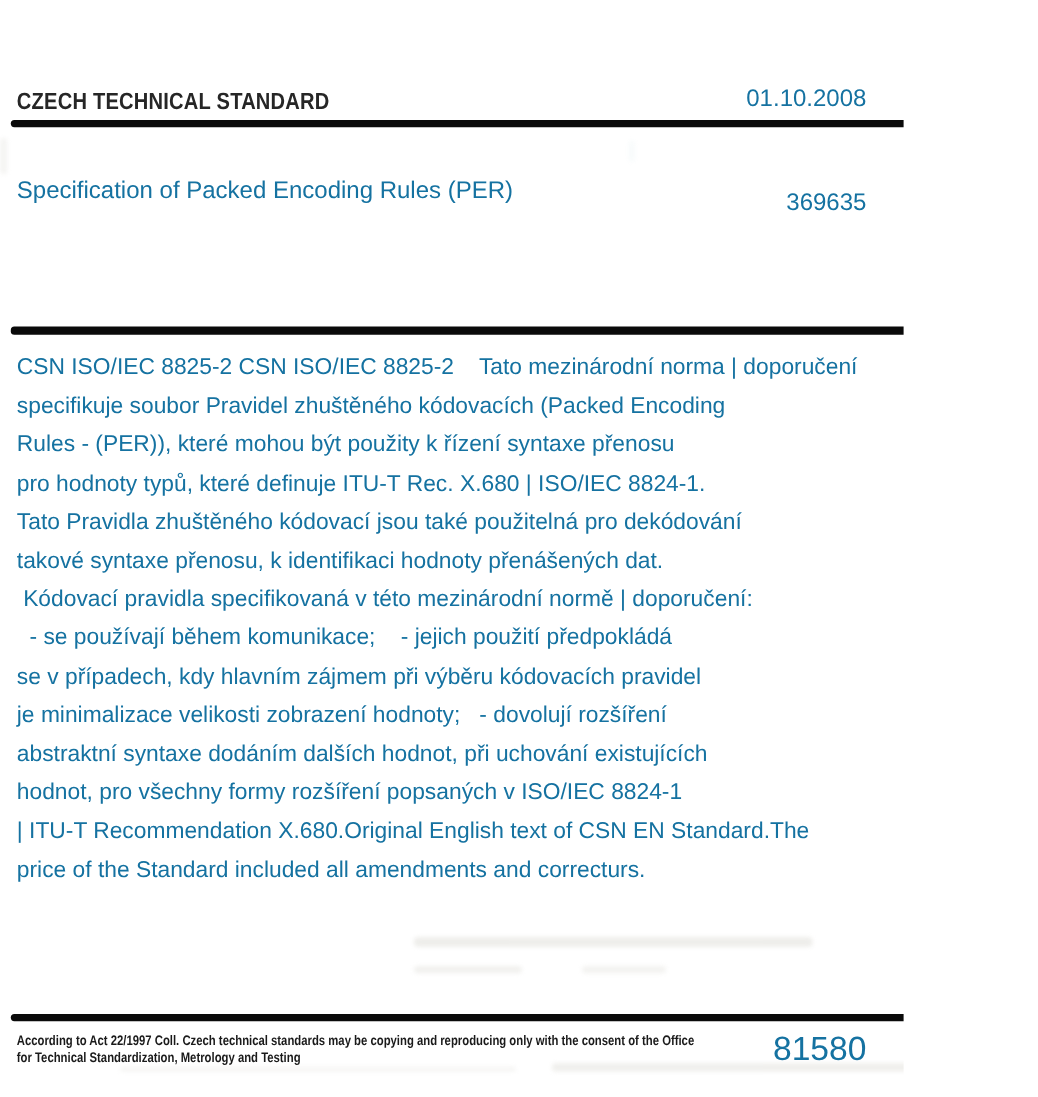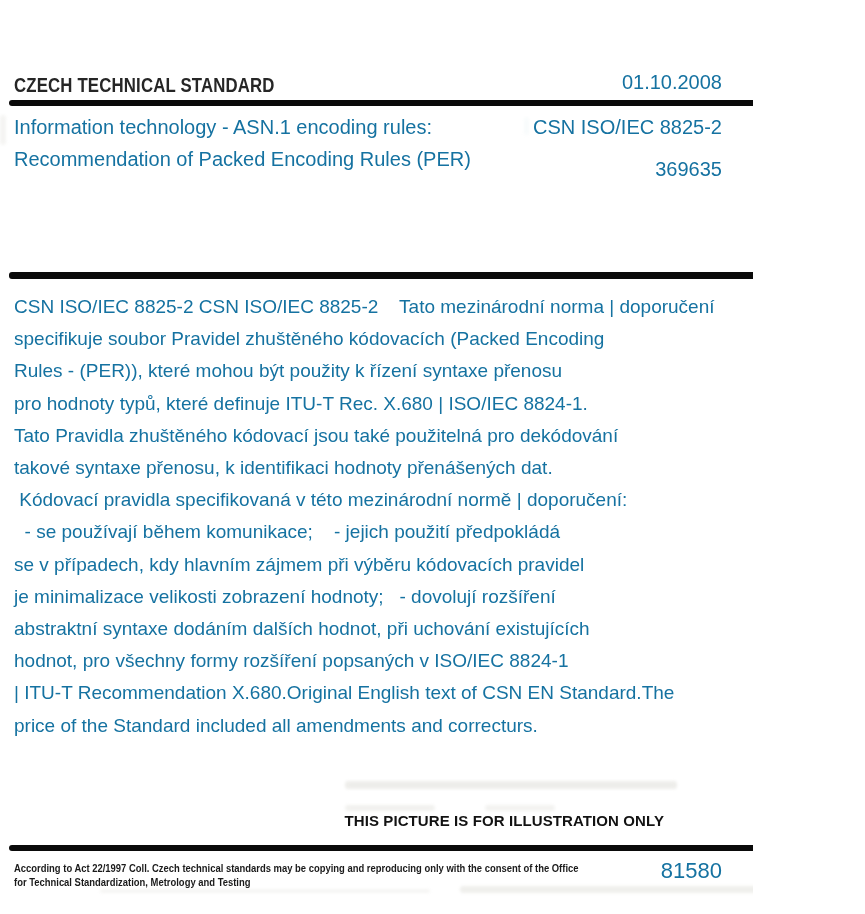--- a/index.html
+++ b/index.html
@@ -51,21 +51,21 @@
   }
   
   .footer-notice {
     position: absolute; left: 14px; top: 861px;
     font-size: 11.5px; font-weight: bold; color: #1a1a1a;
     line-height: 14px; white-space: nowrap;
     transform: scaleX(0.82); transform-origin: left top;
   }
   .footer-number {
     position: absolute; right: 31px; top: 858px;
-    font-size: 22px; color: var(--accent); white-space: nowrap;
+    font-size: 28px; color: var(--accent); white-space: nowrap;
   }
   
   .smudge {
     position: absolute; background: #dddcd6; border-radius: 3px;
     filter: blur(1.6px); opacity: 0.5;
   }
   .sm-a { left: 345px; top: 781px; width: 332px; height: 8px; }
   .sm-b { left: 345px; top: 805px; width: 90px;  height: 6px; opacity: 0.4; }
   .sm-c { left: 485px; top: 805px; width: 70px;  height: 6px; opacity: 0.35; }
   .sm-d { left: 460px; top: 886px; width: 342px; height: 7px; opacity: 0.45; }
@@ -75,36 +75,33 @@
 </style>
 </head>
 <body>
 
 <div class="page" style="--accent: #1572a1; --ink: #1c1c1c;">
 
   <div class="std-title">CZECH TECHNICAL STANDARD</div>
   <div class="issue-date">01.10.2008</div>
   <div class="rule rule-top"></div>
 
-  <div class="t-line t1">Information technology - ASN.1 encoding rules:</div>
-  <div class="t-line t2">Recommendation of Packed Encoding Rules (PER)</div>
-  <div class="t-line c1">CSN ISO/IEC 8825-2</div>
+  <div class="t-line t2">Specification of Packed Encoding Rules (PER)</div>
   <div class="t-line c2">369635</div>
 
   <div class="rule rule-mid"></div>
 
   <div class="abstract"><div>CSN ISO/IEC 8825-2 CSN ISO/IEC 8825-2    Tato mezinárodní norma | doporučení</div><div>specifikuje soubor Pravidel zhuštěného kódovacích (Packed Encoding</div><div>Rules - (PER)), které mohou být použity k řízení syntaxe přenosu</div><div>pro hodnoty typů, které definuje ITU-T Rec. X.680 | ISO/IEC 8824-1.</div><div>Tato Pravidla zhuštěného kódovací jsou také použitelná pro dekódování</div><div>takové syntaxe přenosu, k identifikaci hodnoty přenášených dat.</div><div> Kódovací pravidla specifikovaná v této mezinárodní normě | doporučení:</div><div>  - se používají během komunikace;    - jejich použití předpokládá</div><div>se v případech, kdy hlavním zájmem při výběru kódovacích pravidel</div><div>je minimalizace velikosti zobrazení hodnoty;   - dovolují rozšíření</div><div>abstraktní syntaxe dodáním dalších hodnot, při uchování existujících</div><div>hodnot, pro všechny formy rozšíření popsaných v ISO/IEC 8824-1</div><div>| ITU-T Recommendation X.680.Original English text of CSN EN Standard.The</div><div>price of the Standard included all amendments and correcturs.</div></div>
 
   <div class="smudge sm-a"></div>
   <div class="smudge sm-b"></div>
   <div class="smudge sm-c"></div>
   <div class="smudge sm-f"></div>
   <div class="smudge sm-g"></div>
 
-  <div class="illustration-note">THIS PICTURE IS FOR ILLUSTRATION ONLY</div>
 
   <div class="rule rule-bottom"></div>
 
   <div class="footer-notice">
     <div>According to Act 22/1997 Coll. Czech technical standards may be copying and reproducing only with the consent of the Office</div>
     <div>for Technical Standardization, Metrology and Testing</div>
   </div>
   <div class="footer-number">81580</div>
 
   <div class="smudge sm-d"></div>

